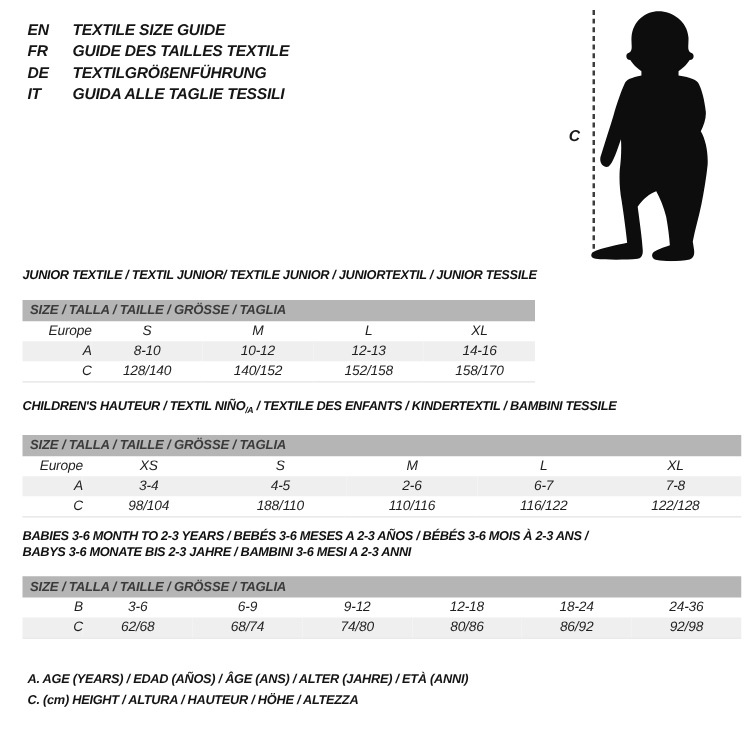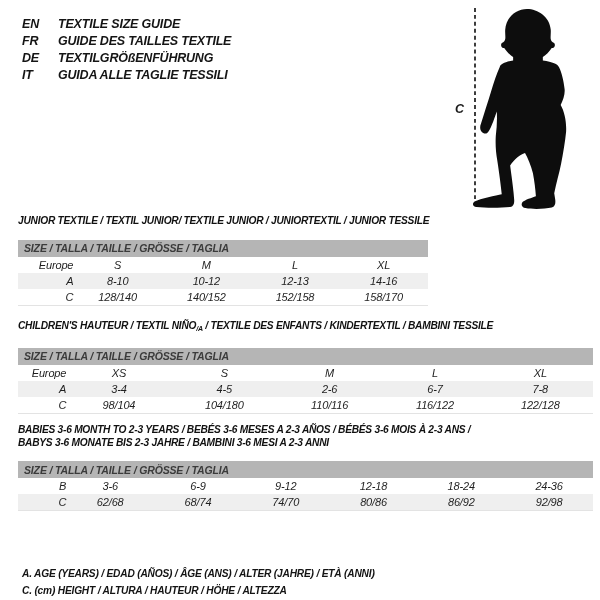--- a/index.html
+++ b/index.html
@@ -51,21 +51,21 @@
   }
   td {
     font-size: 11px; height: 16.2px; padding: 0;
     text-align: center; color: #1f1f1f; white-space: nowrap;
     letter-spacing: -0.15px;
   }
   td.lbl { text-align: right; padding-left: 5px; }
   tr.shaded { background: var(--row-shaded, #efefef); }
 
   
-  .footnotes { position: absolute; left: 22px; top: 536px; margin-top: 30px; }
+  .footnotes { position: absolute; left: 22px; top: 536px; }
   .footnote {
     font-weight: bold; font-size: 10.2px; letter-spacing: -0.2px;
     color: #141414; line-height: 16.8px; white-space: nowrap;
   }
 </style>
 </head>
 <body>
 
 <div id="page">
 
@@ -207,21 +207,21 @@
             <td class="lbl">A</td>
             <td>3-4</td>
             <td>4-5</td>
             <td>2-6</td>
             <td>6-7</td>
             <td>7-8</td>
           </tr>
           <tr>
             <td class="lbl">C</td>
             <td>98/104</td>
-            <td>104/180</td>
+            <td>188/110</td>
             <td>110/116</td>
             <td>116/122</td>
             <td>122/128</td>
           </tr>
         </tbody>
       </table>
   </div>
 
   <div class="section" style="left:18px; top:424px; width:575px;">
     <div class="section-title">
@@ -250,21 +250,21 @@
             <td>6-9</td>
             <td>9-12</td>
             <td>12-18</td>
             <td>18-24</td>
             <td>24-36</td>
           </tr>
           <tr class="shaded">
             <td class="lbl">C</td>
             <td>62/68</td>
             <td>68/74</td>
-            <td>74/70</td>
+            <td>74/80</td>
             <td>80/86</td>
             <td>86/92</td>
             <td>92/98</td>
           </tr>
         </tbody>
       </table>
   </div>
 
   <div class="footnotes">
     <div class="footnote">A. AGE (YEARS) / EDAD (AÑOS) / ÂGE (ANS) / ALTER (JAHRE) / ETÀ (ANNI)</div>

